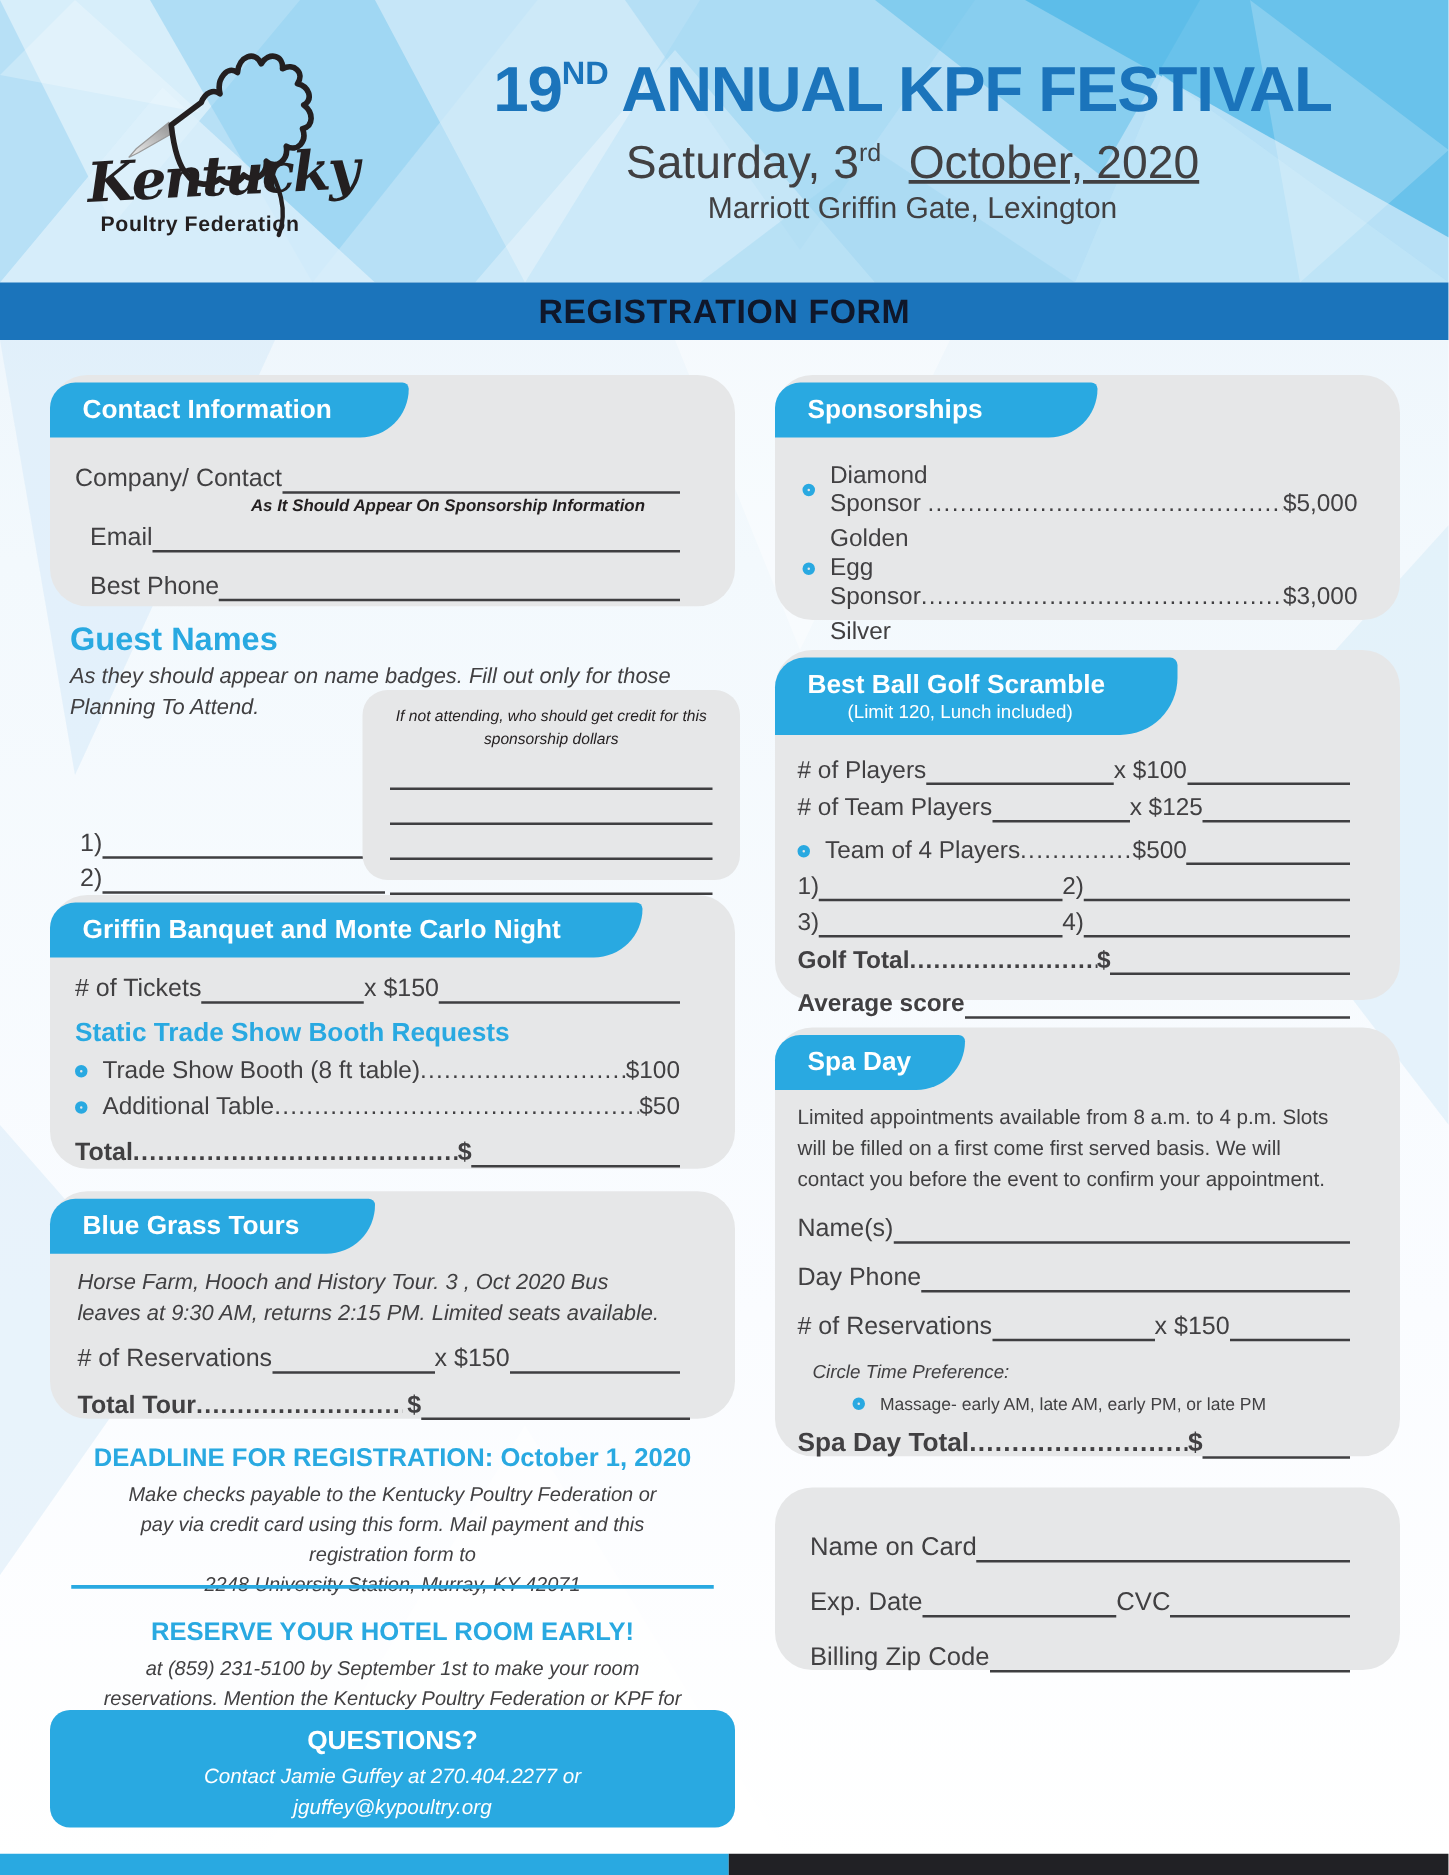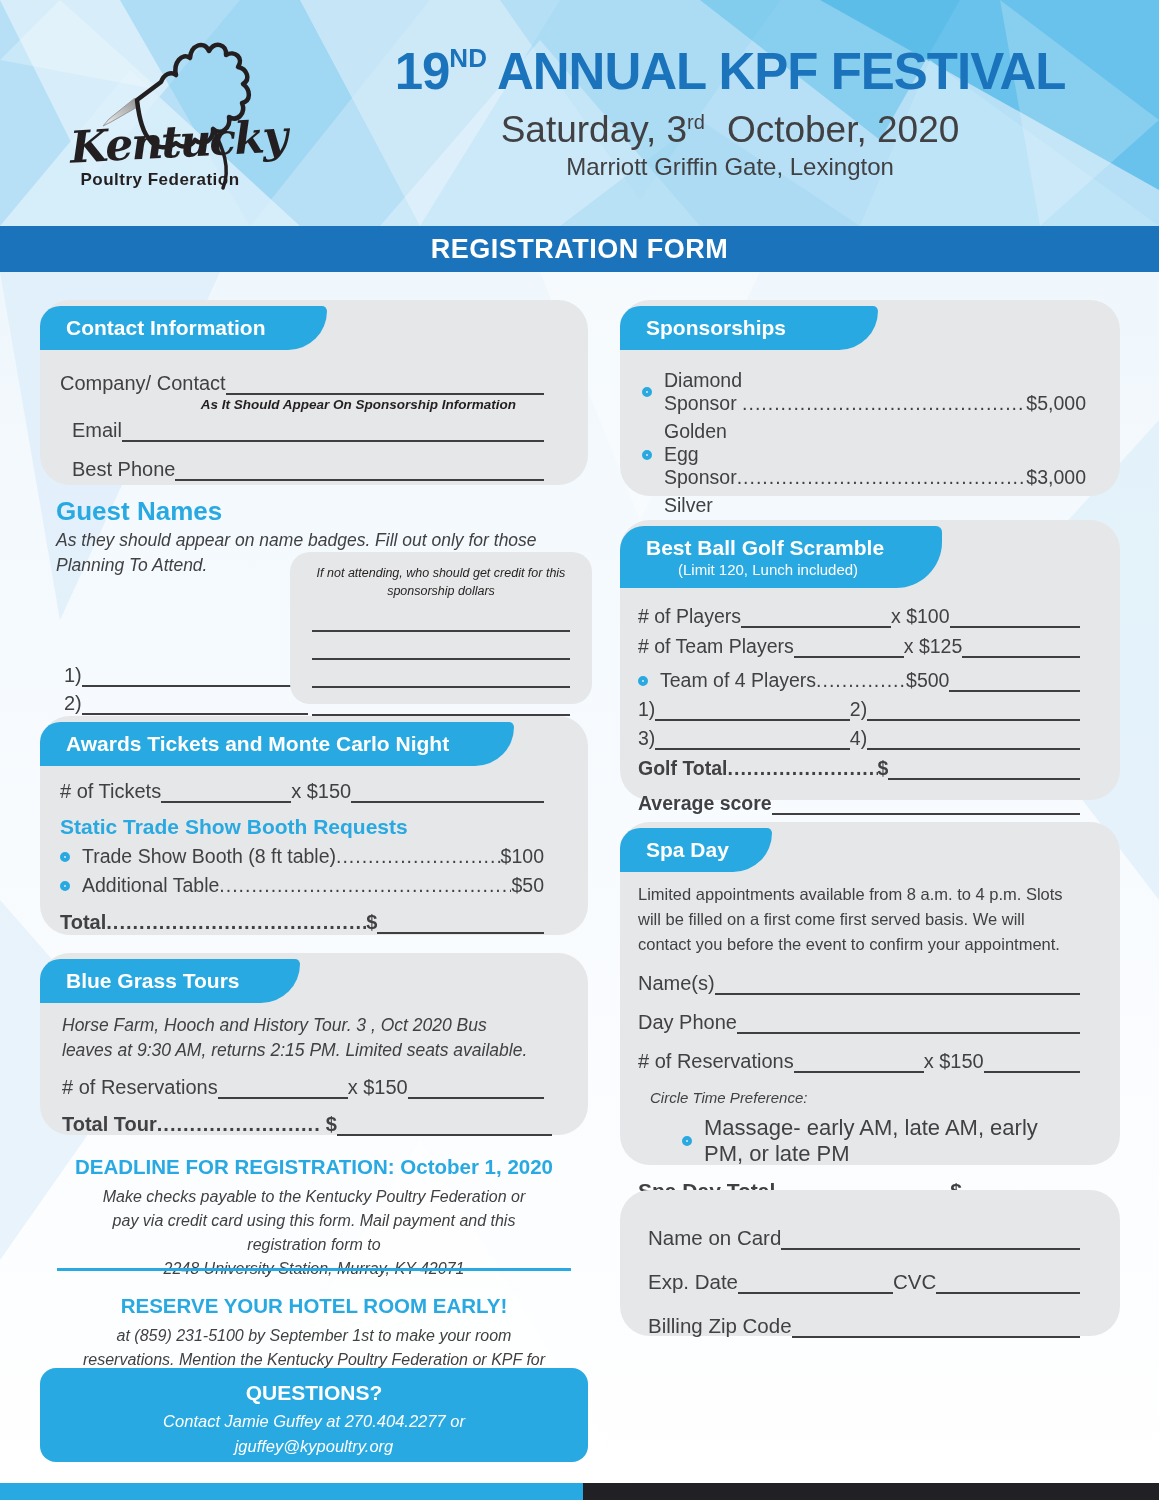--- a/index.html
+++ b/index.html
@@ -16,27 +16,27 @@
                  font-family:"DejaVu Serif", serif; font-style:italic; font-weight:bold;
                  font-size:44px; color:#231f20; transform:rotate(-3deg); letter-spacing:-2px; }
   .logo-sub { position:absolute; left:10px; top:152px; width:210px; text-align:center;
               font-weight:bold; font-size:17px; color:#231f20; letter-spacing:0.5px; }
   .header-text { position:absolute; left:320px; top:42px; width:820px; text-align:center; }
   .ev-title { font-size:51px; font-weight:bold; color:#1b74bb; letter-spacing:-1px; }
   .ev-title sup { font-size:26px; vertical-align:22px; letter-spacing:0; }
   .ev-title .rest { margin-left:10px; }
   .ev-date { margin-top:8px; font-size:37px; color:#414042; }
   .ev-date sup { font-size:20px; vertical-align:13px; }
-  .ev-date .post { margin-left:22px; }
+  .ev-date .post { margin-left:22px;text-decoration:underline; }
   .ev-venue { margin-top:2px; font-size:24px; color:#414042; }
 
   
   .banner { position:absolute; left:0; top:226px; width:1159px; height:46px; background:#1b74bb;
             display:flex; align-items:center; justify-content:center; }
-  .banner span { color:#ffffff; font-weight:bold; font-size:27px; letter-spacing:0.5px; }
+  .banner span { color:#0f172a; font-weight:bold; font-size:27px; letter-spacing:0.5px; }
 
   
   .col { position:absolute; top:300px; }
   .col.left  { left:40px;  width:548px; height:1170px; }
   .col.right { left:620px; width:500px; height:1170px; }
   .abs { position:absolute; left:0; right:0; }
 
   .panel { background:#e6e7e8; border-radius:30px; }
   .tab { position:relative; background:#29a9e1; color:#fff; font-weight:bold; font-size:21px;
          border-radius:24px 6px 46px 0; margin-top:6px; height:44px;
@@ -109,21 +109,21 @@
   .golf .row { font-size:19.5px; margin-top:7px; }
   .golf .t4 { margin-top:11px; }
   .golf .slots { margin-top:6px; }
 
   
   .spa { height:343px; }
   .spa .body { padding:10px 40px 0 18px; }
   .spa .desc { font-size:16.5px; line-height:1.5; }
   .spa .row { margin-top:16px; }
   .spa .pref { font-style:italic; font-size:15px; margin:16px 0 0 12px; }
-  .spa .massage { display:flex; align-items:center; font-size:22px; margin:9px 0 0 44px; }
+  .spa .massage { display:flex; align-items:center; font-size:14px; margin:9px 0 0 44px; }
   .spa .stotal { margin-top:12px; font-weight:bold; font-size:21px; }
 
   
   .credit { height:146px; }
   .credit .body { padding:16px 40px 0 28px; }
   .credit .row { font-size:20.5px; margin-top:20px; }
   .totalpay { height:104px; }
   .totalpay .body { padding:20px 38px 0 28px; }
   .tp-row { display:flex; align-items:flex-end; }
   .tp-label { color:#29a9e1; font-weight:bold; font-size:23px; white-space:nowrap; }
@@ -254,21 +254,21 @@
           </div>
         <div class="row">
             <span class="lbl">4)</span>
             <span class="line grow"></span>
           </div>
       </div>
     </div>
 
     <section class="panel awards abs" style="top:416px;">
       <div class="tab" style="width:474px;">
-          <span>Awards Tickets and Monte Carlo Night</span>
+          <span>Griffin Banquet and Monte Carlo Night</span>
         </div>
       <div class="body">
         <div class="row">
           <span class="lbl"># of Tickets</span>
           <span class="line w130"></span>
           <span class="lbl">x $150</span>
           <span class="line grow"></span>
         </div>
         <div class="sub blue-head">Static Trade Show Booth Requests</div>
         <div class="brow">

